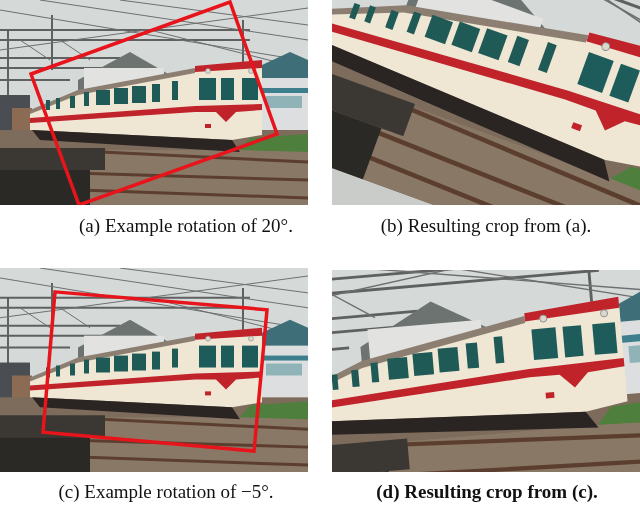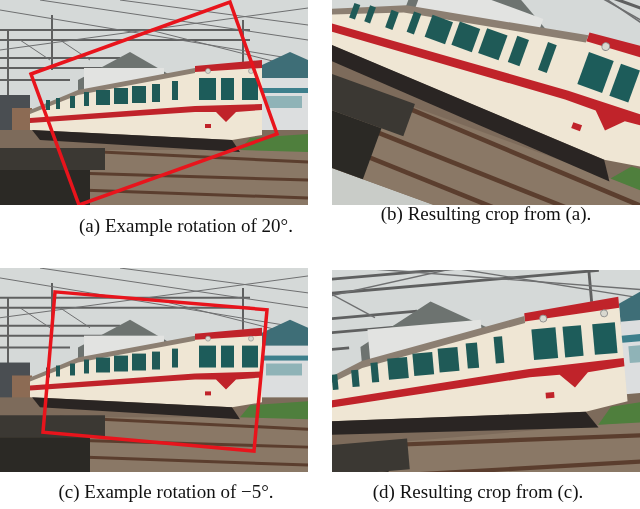--- a/index.html
+++ b/index.html
@@ -107,30 +107,30 @@
 </div>
 <div class="caption" style="left:0;top:215px;width:308px;margin-left:32px;">(a) Example rotation of 20°.</div>
 
 <div class="panel" style="left:332px;top:0;width:308px;height:205px;">
   <svg viewBox="0 0 308 205" preserveAspectRatio="none">
     <g transform="translate(-60,-95) scale(1.55) rotate(20 154 102)">
       <use href="#scene"></use>
     </g>
   </svg>
 </div>
-<div class="caption" style="left:332px;top:203px;width:308px;">(b) Resulting crop from (a).</div>
+<div class="caption" style="left:332px;top:215px;width:308px;">(b) Resulting crop from (a).</div>
 
 <div class="panel" style="left:0;top:268px;width:308px;height:204px;">
   <svg viewBox="0 0 308 205" preserveAspectRatio="none">
     <use href="#scene"></use>
     <polygon points="55,24 267,42 254,184 43,165" fill="none" stroke="#e8141c" stroke-width="3.5"></polygon>
   </svg>
 </div>
 <div class="caption" style="left:12px;top:481px;width:308px;">(c) Example rotation of −5°.</div>
 
 <div class="panel" style="left:332px;top:270px;width:308px;height:202px;">
   <svg viewBox="0 0 308 205" preserveAspectRatio="none">
     <g transform="translate(-80,-45) scale(1.42) rotate(-5 154 102)">
       <use href="#scene"></use>
     </g>
   </svg>
 </div>
-<div class="caption" style="left:324px;top:481px;width:308px;">(d) Resulting crop from (c).</div>
+<div class="caption" style="left:333px;top:481px;width:308px;font-weight:bold;">(d) Resulting crop from (c).</div>
 
 </body></html>

